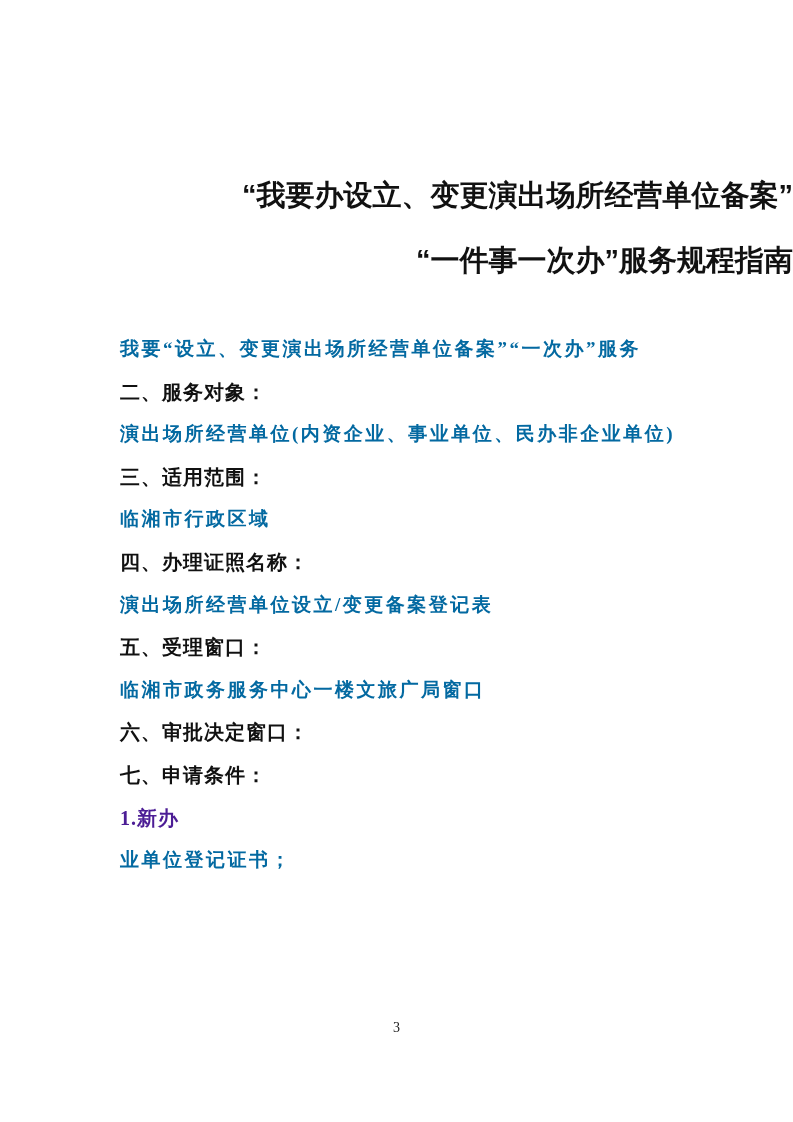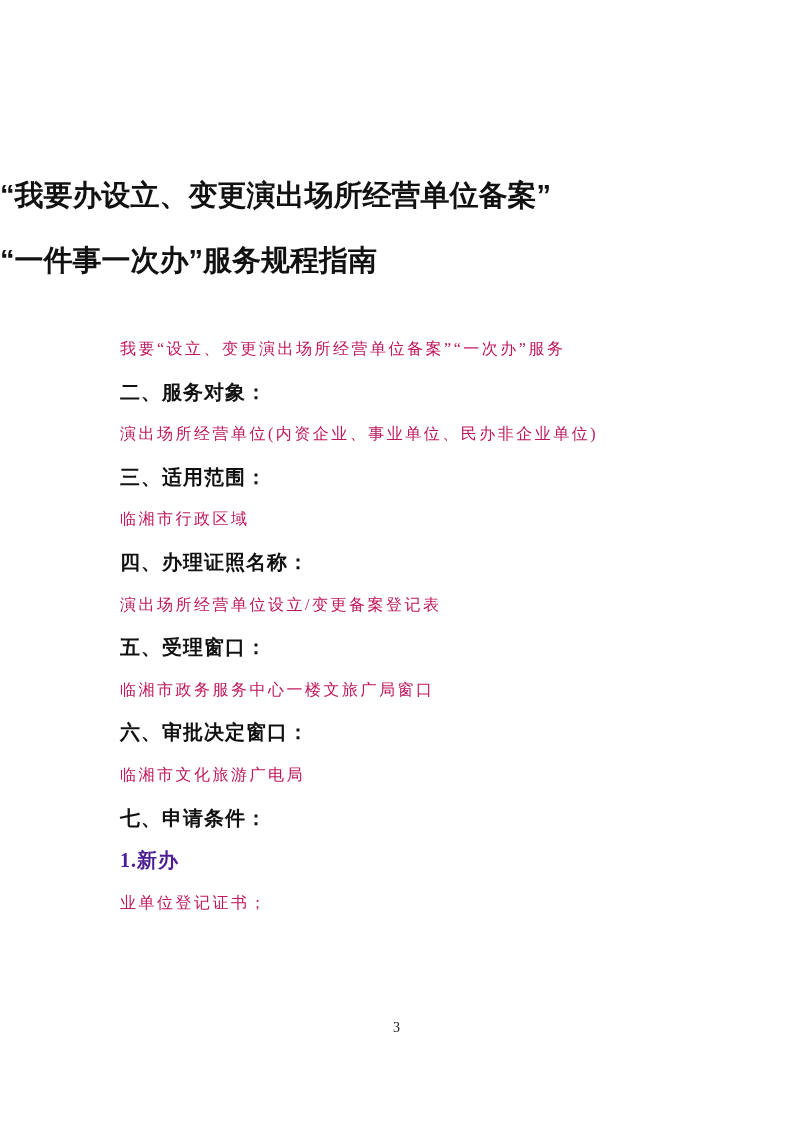--- a/index.html
+++ b/index.html
@@ -13,21 +13,21 @@
     height: 1122px;
     background: #ffffff;
     color: #1a1a1a;
     overflow: hidden;
   }
   .title-block {
     position: absolute;
     top: 163px;
     left: 0;
     width: 100%;
-    text-align: left;
+    text-align: right;
     font-family: "Liberation Sans", "DejaVu Sans", sans-serif;
     font-weight: bold;
     font-size: 29px;
     color: #111111;
   }
   .title-line {
     height: 65px;
     line-height: 65px;
     white-space: nowrap;
   }
@@ -51,24 +51,24 @@
   }
   .line.subheading {
     font-family: "Liberation Serif", "DejaVu Serif", serif;
     font-weight: bold;
     font-size: 20px;
     letter-spacing: 1px;
     color: #4c1d95;
   }
   .line.body {
     font-family: "Liberation Serif", "DejaVu Serif", serif;
-    font-weight: normal;
-    font-size: 16px;
+    font-weight: bold;
+    font-size: 19px;
     letter-spacing: 2.5px;
-    color: #be185d;
+    color: #0369a1;
   }
   .page-number {
     position: absolute;
     top: 1020px;
     left: 0;
     width: 100%;
     text-align: center;
     font-family: "Liberation Serif", "DejaVu Serif", serif;
     font-size: 14px;
     color: #1a1a1a;
@@ -88,21 +88,20 @@
       <div class="line body">我要“设立、变更演出场所经营单位备案”“一次办”服务</div>
       <div class="line heading">二、服务对象：</div>
       <div class="line body">演出场所经营单位(内资企业、事业单位、民办非企业单位)</div>
       <div class="line heading">三、适用范围：</div>
       <div class="line body">临湘市行政区域</div>
       <div class="line heading">四、办理证照名称：</div>
       <div class="line body">演出场所经营单位设立/变更备案登记表</div>
       <div class="line heading">五、受理窗口：</div>
       <div class="line body">临湘市政务服务中心一楼文旅广局窗口</div>
       <div class="line heading">六、审批决定窗口：</div>
-      <div class="line body">临湘市文化旅游广电局</div>
       <div class="line heading">七、申请条件：</div>
       <div class="line subheading">1.新办</div>
       <div class="line body">业单位登记证书；</div>
     </div>
 
   <div class="page-number">3</div>
 
 </div>
 
 </body></html>

